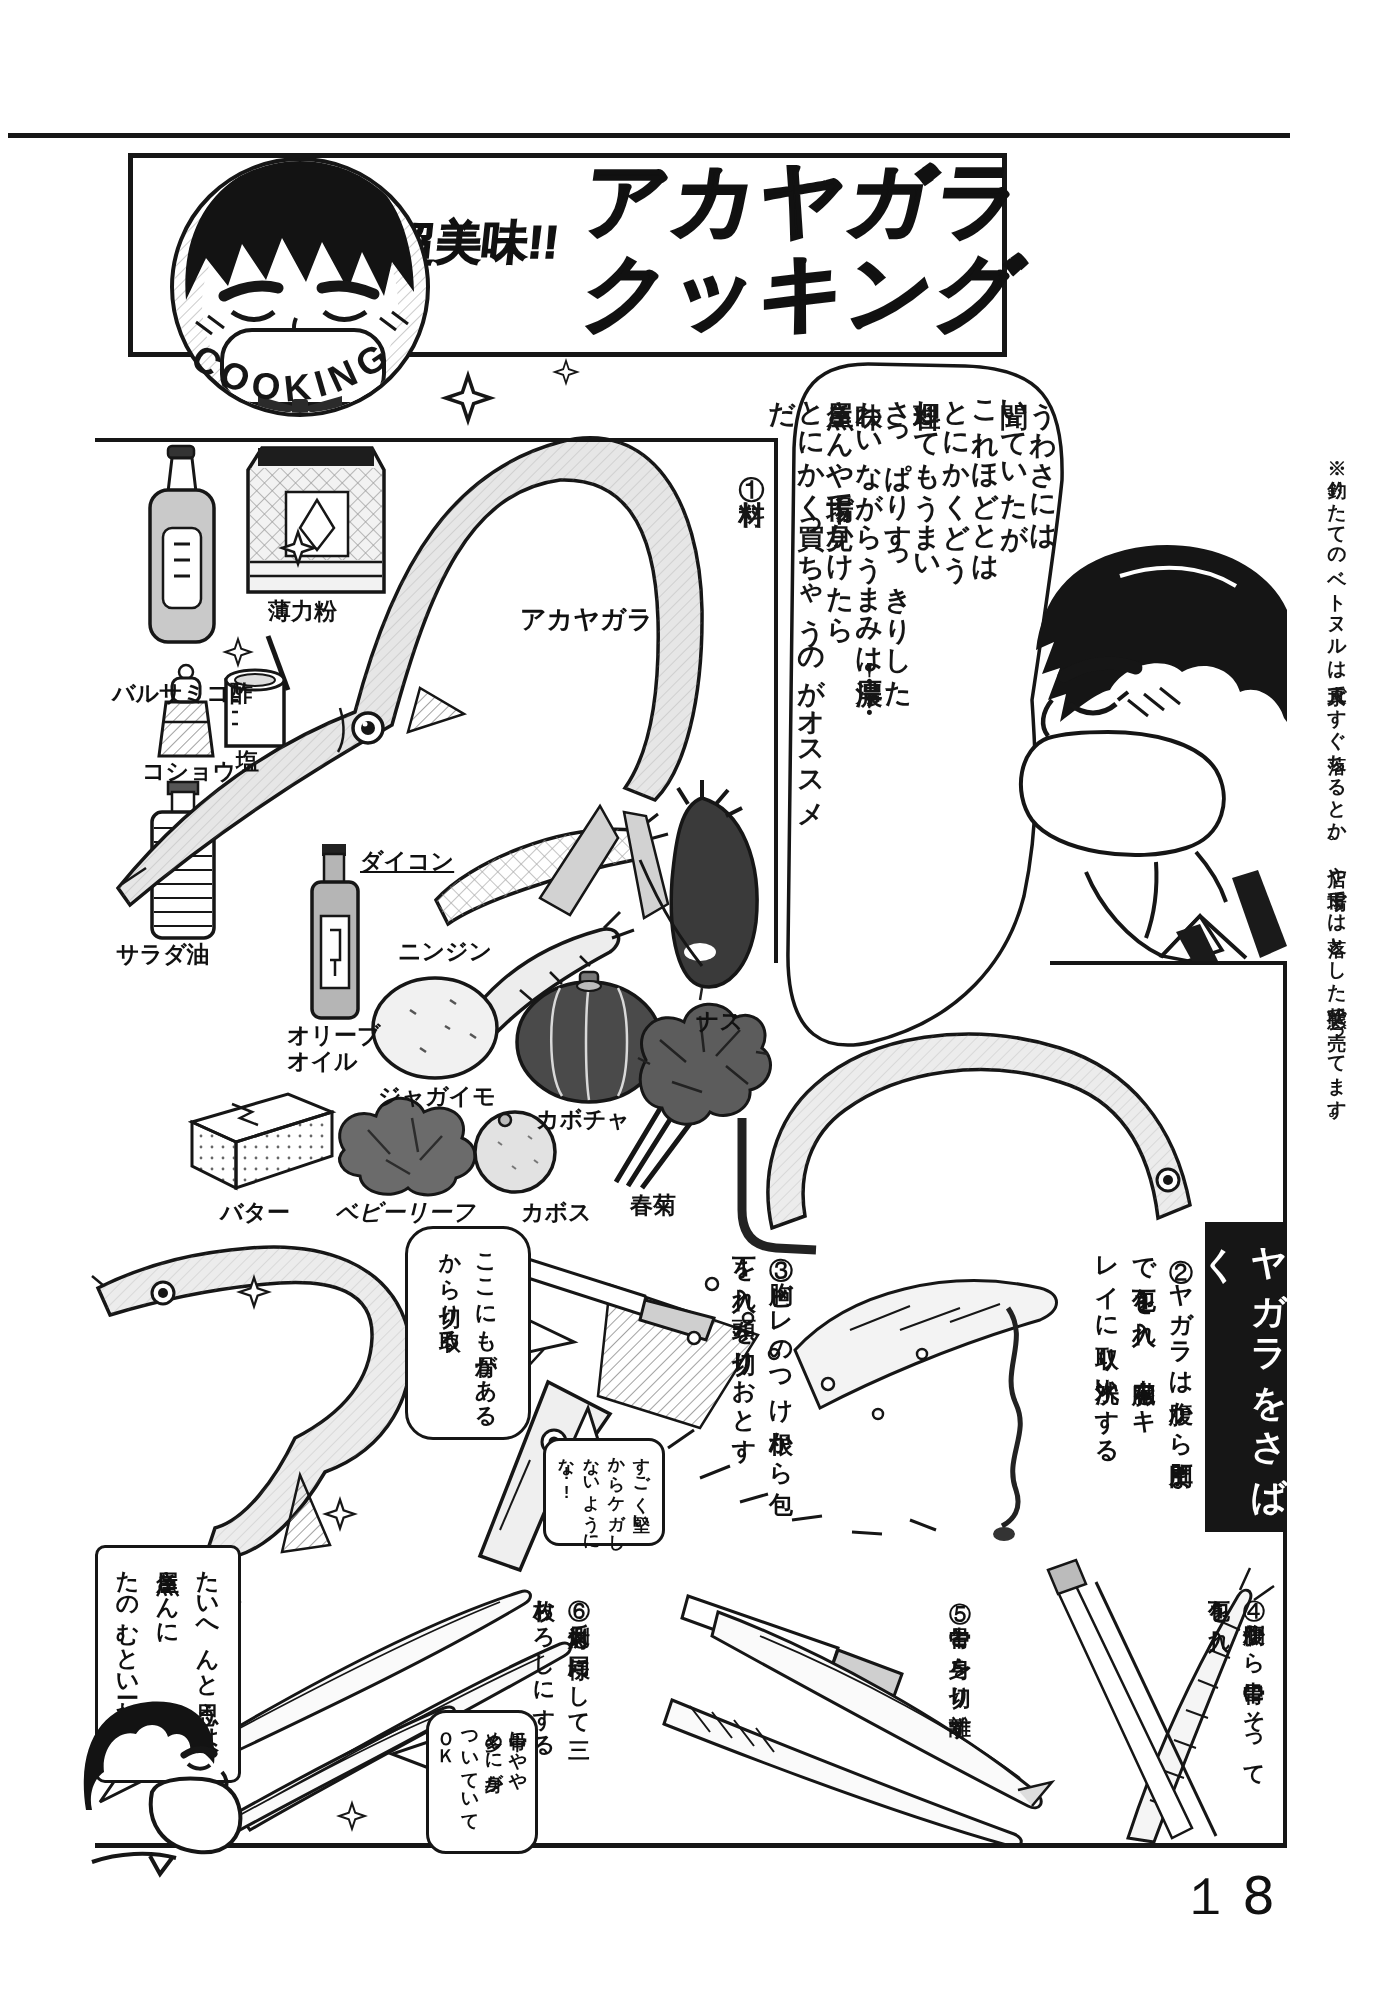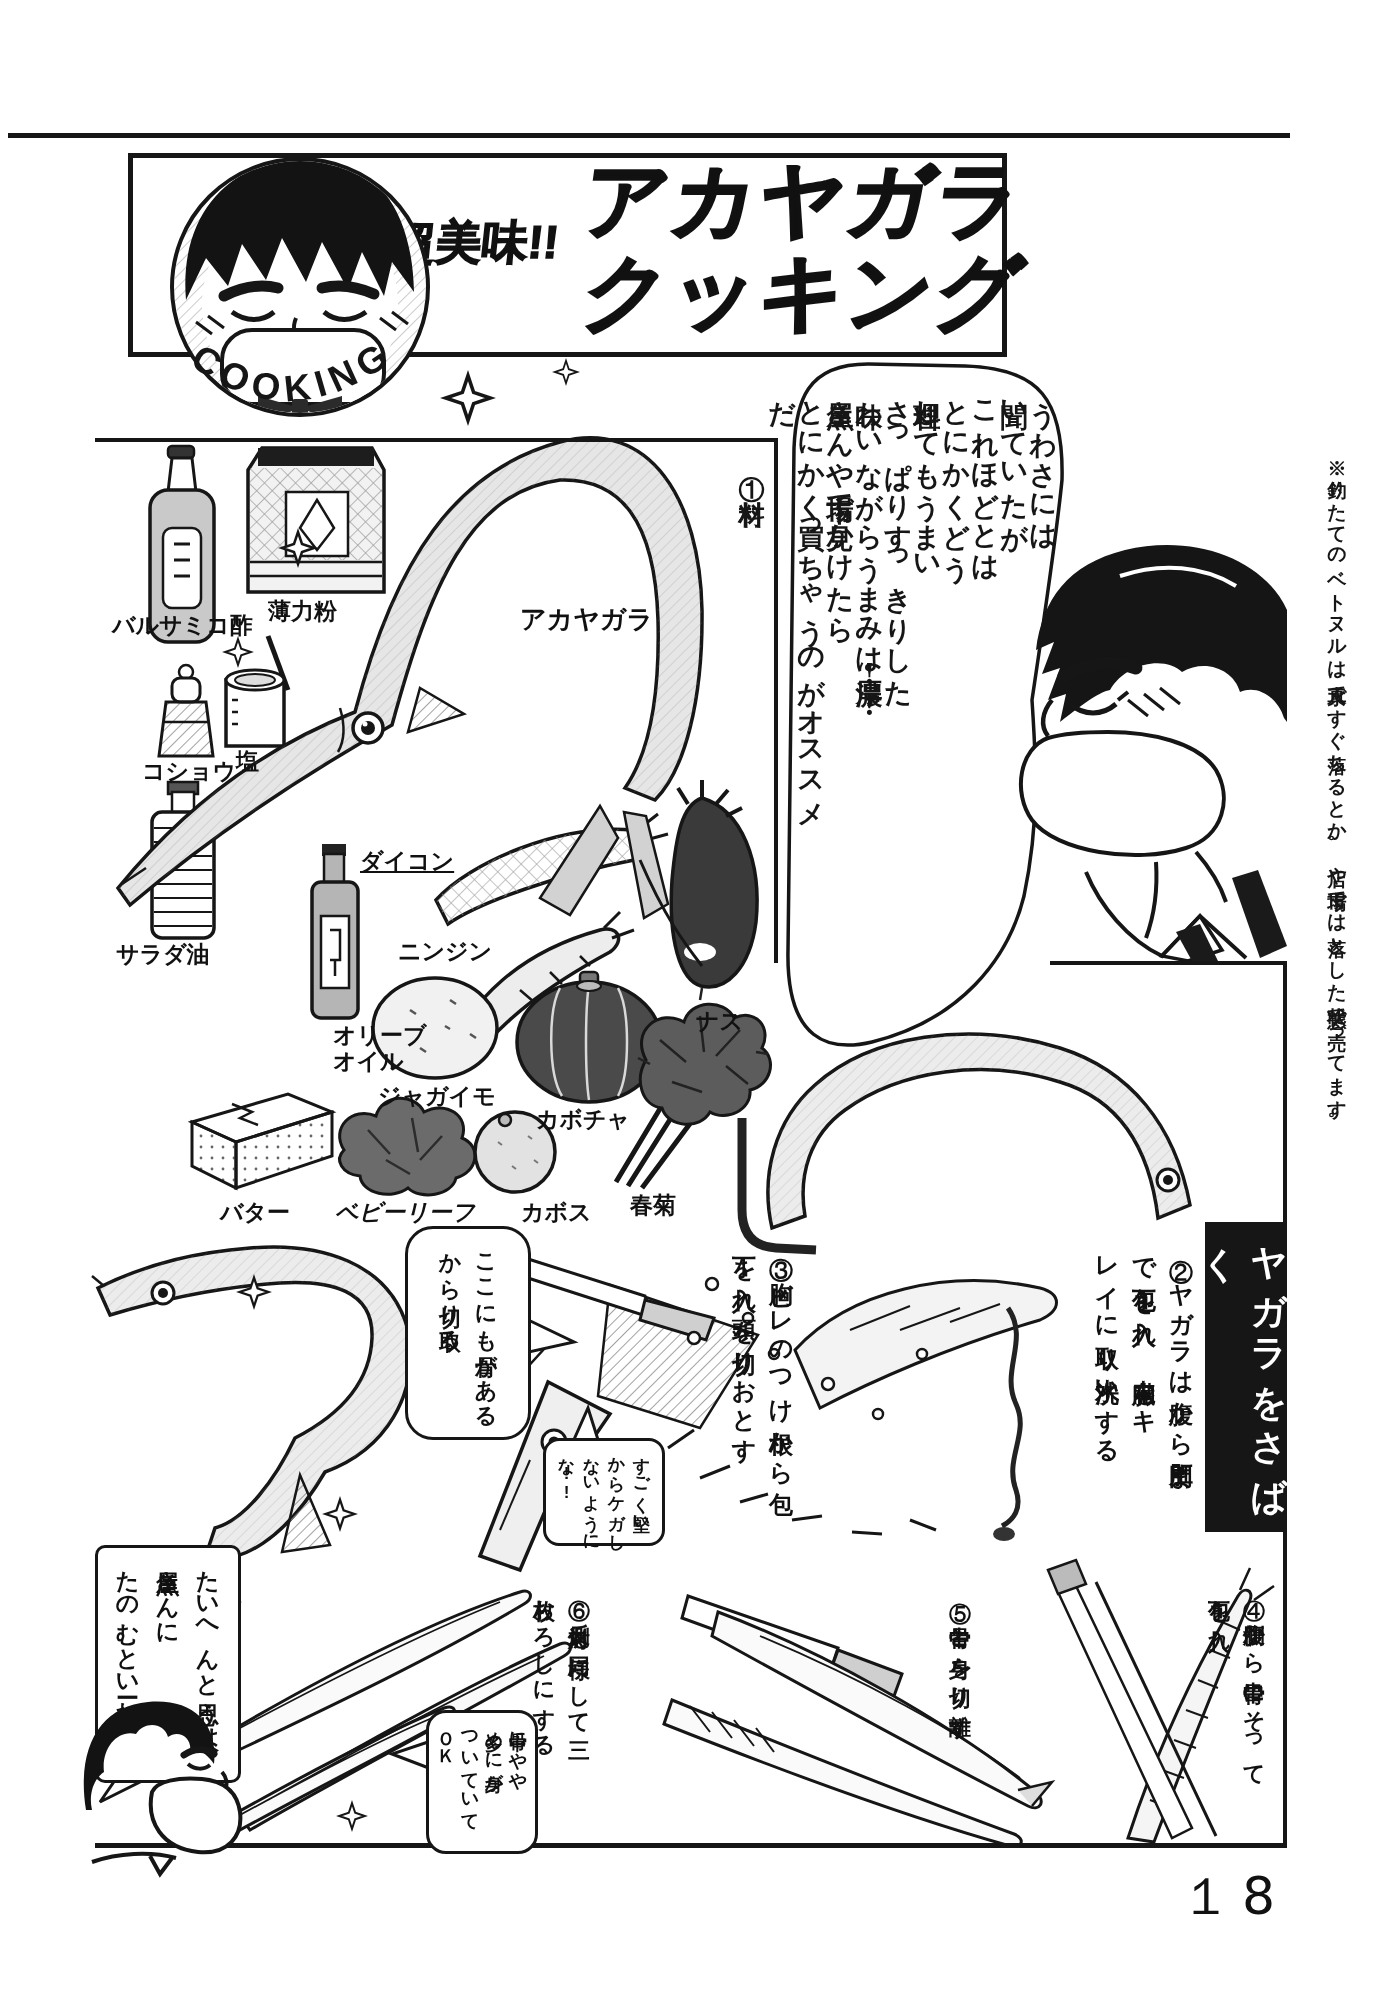--- a/index.html
+++ b/index.html
@@ -282,26 +282,26 @@
 
   <div class="abs z2 tagline" style="left:390px;top:212px;">超美味!!</div>
   <div class="abs z2 titleBig" style="left:584px;top:158px;">アカヤガラ</div>
   <div class="abs z2 titleBig" style="left:584px;top:250px;">クッキング</div>
 
   <div class="abs z2 vtext" style="right:50px;top:446px;height:812px;font-size:19px;font-weight:bold;letter-spacing:1px;">※釣りたてのベトヌルは真水ですぐ落ちるとか。店や市場では落とした状態で売ってます。</div>
 
   <div class="abs z2 vtext" style="right:630px;top:455px;height:120px;font-size:26px;font-weight:bold;">①材料</div>
   <div class="abs z2 label" style="left:520px;top:605px;font-size:26px;">アカヤガラ</div>
 
-  <div class="abs z2 label" style="left:112px;top:612px;">バルサミコ酢</div>
+  <div class="abs z2 label" style="left:112px;top:680px;">バルサミコ酢</div>
   <div class="abs z2 label" style="left:268px;top:598px;">薄力粉</div>
   <div class="abs z2 label" style="left:142px;top:758px;">コショウ</div>
   <div class="abs z2 label" style="left:236px;top:748px;">塩</div>
   <div class="abs z2 label" style="left:116px;top:941px;">サラダ油</div>
-  <div class="abs z2 label" style="left:287px;top:1022px;margin-left:46px;">オリーブ
+  <div class="abs z2 label" style="left:287px;top:1022px;">オリーブ
 オイル</div>
   <div class="abs z2 label" style="left:360px;top:848px;text-decoration:underline;">ダイコン</div>
   <div class="abs z2 label" style="left:398px;top:938px;">ニンジン</div>
   <div class="abs z2 label" style="left:378px;top:1083px;">ジャガイモ</div>
   <div class="abs z2 label" style="left:536px;top:1106px;">カボチャ</div>
   <div class="abs z2 label" style="left:696px;top:1008px;">ナス</div>
   <div class="abs z2 label" style="left:220px;top:1199px;">バター</div>
   <div class="abs z2 label" style="left:335px;top:1199px;font-style:italic;">ベビーリーフ</div>
   <div class="abs z2 label" style="left:476px;top:1199px;margin-left:45px;">カボス</div>
   <div class="abs z2 label" style="left:630px;top:1192px;">春菊</div>

